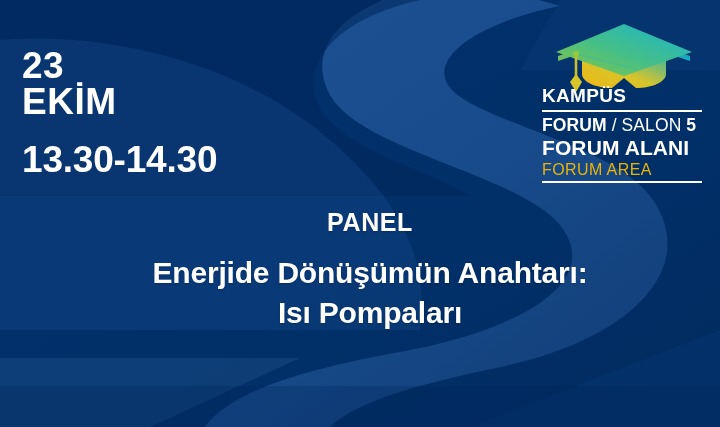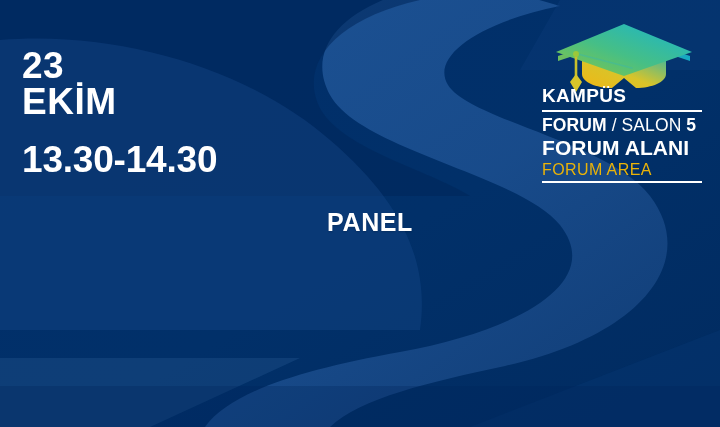--- a/index.html
+++ b/index.html
@@ -199,20 +199,24 @@
   </svg>
 
   <div class="date-block">
     <span class="date-day">23</span>
     <span class="date-month">EKİM</span>
     <span class="date-time">13.30-14.30</span>
   </div>
 
   <div class="event-block">
     <div class="event-kind">PANEL</div>
+    <div class="event-title">
+      <span class="t-line">Enerjide Dönüşümün Anahtarı:</span>
+      <span class="t-line">Isı Pompaları</span>
+    </div>
   </div>
 
   <div class="logo">
 
     <div class="cap-wrap">
       <svg class="cap-svg" viewBox="0 0 144 72" aria-hidden="true">
         <defs>
           <linearGradient id="capTop" x1="0" y1="1" x2="1" y2="0">
             <stop offset="0%" stop-color="#8cc63f"></stop>
             <stop offset="45%" stop-color="#46bf86"></stop>

